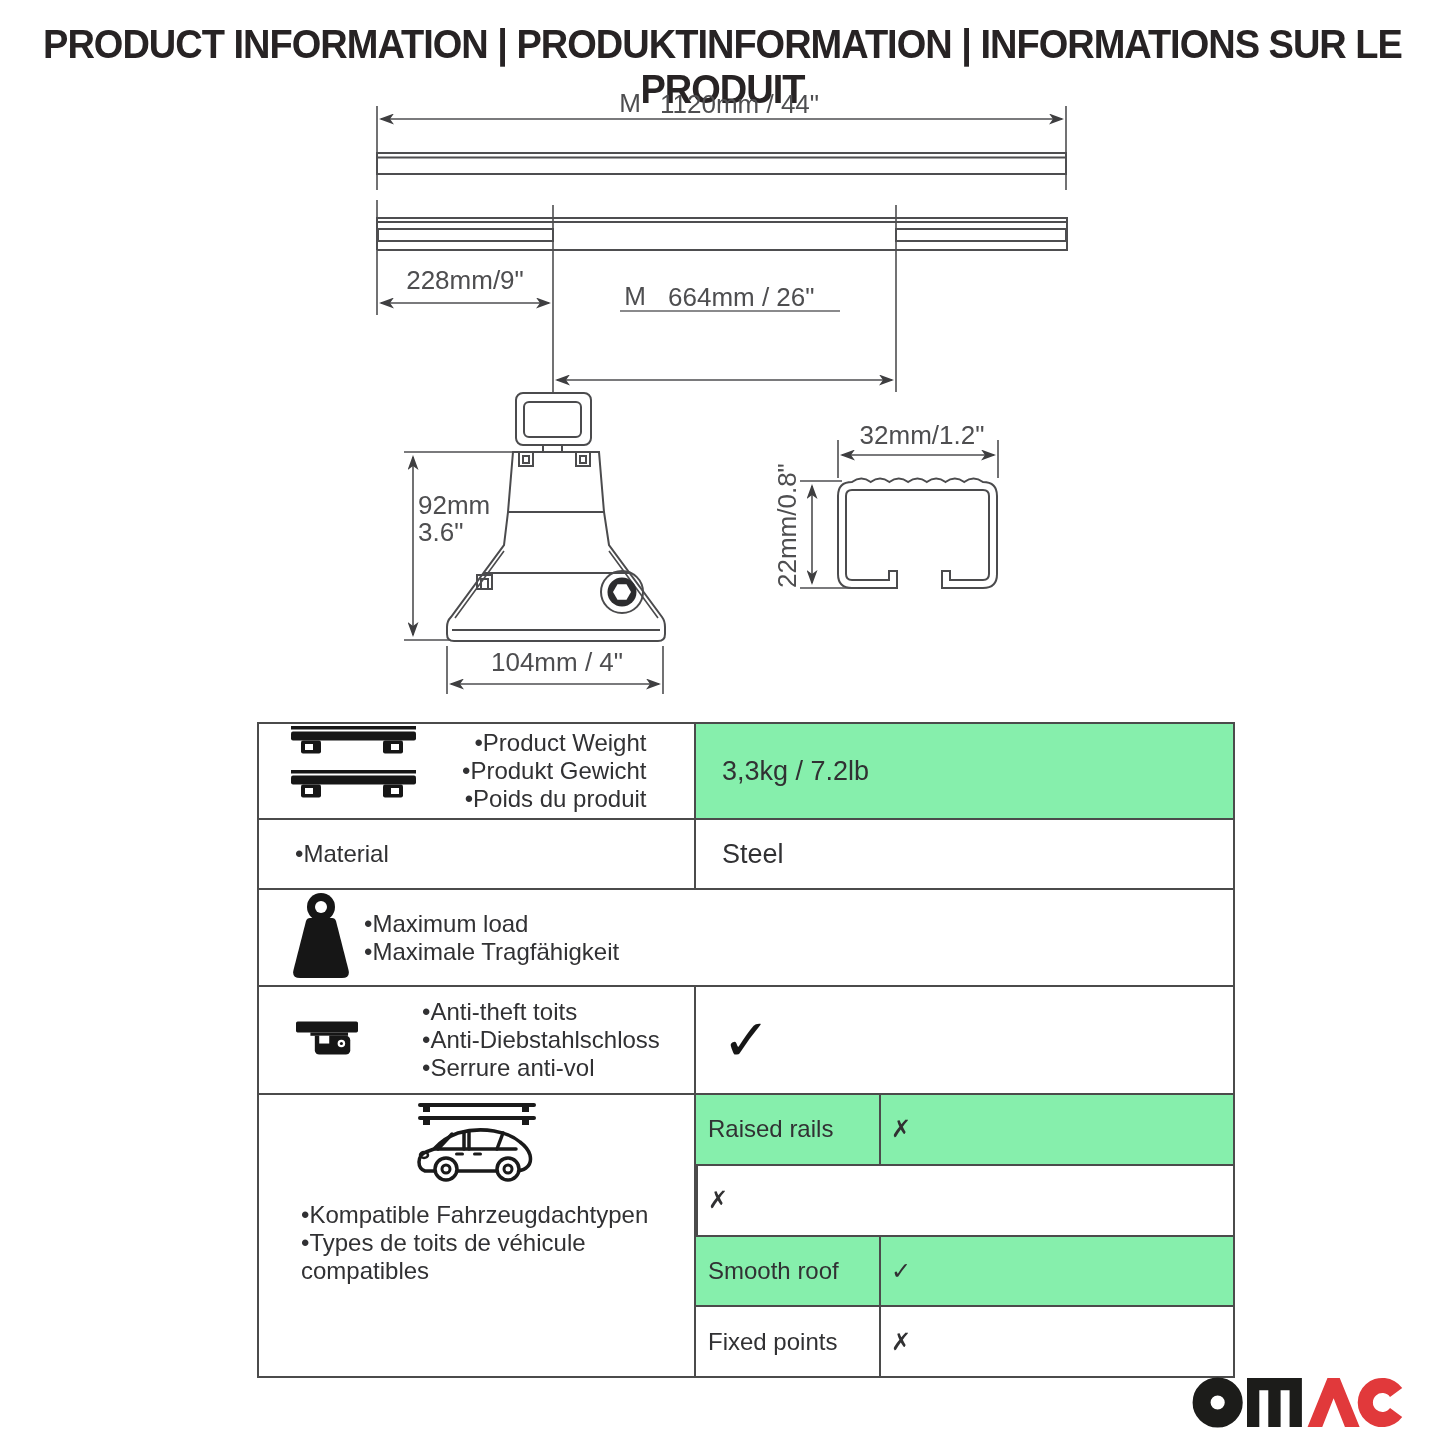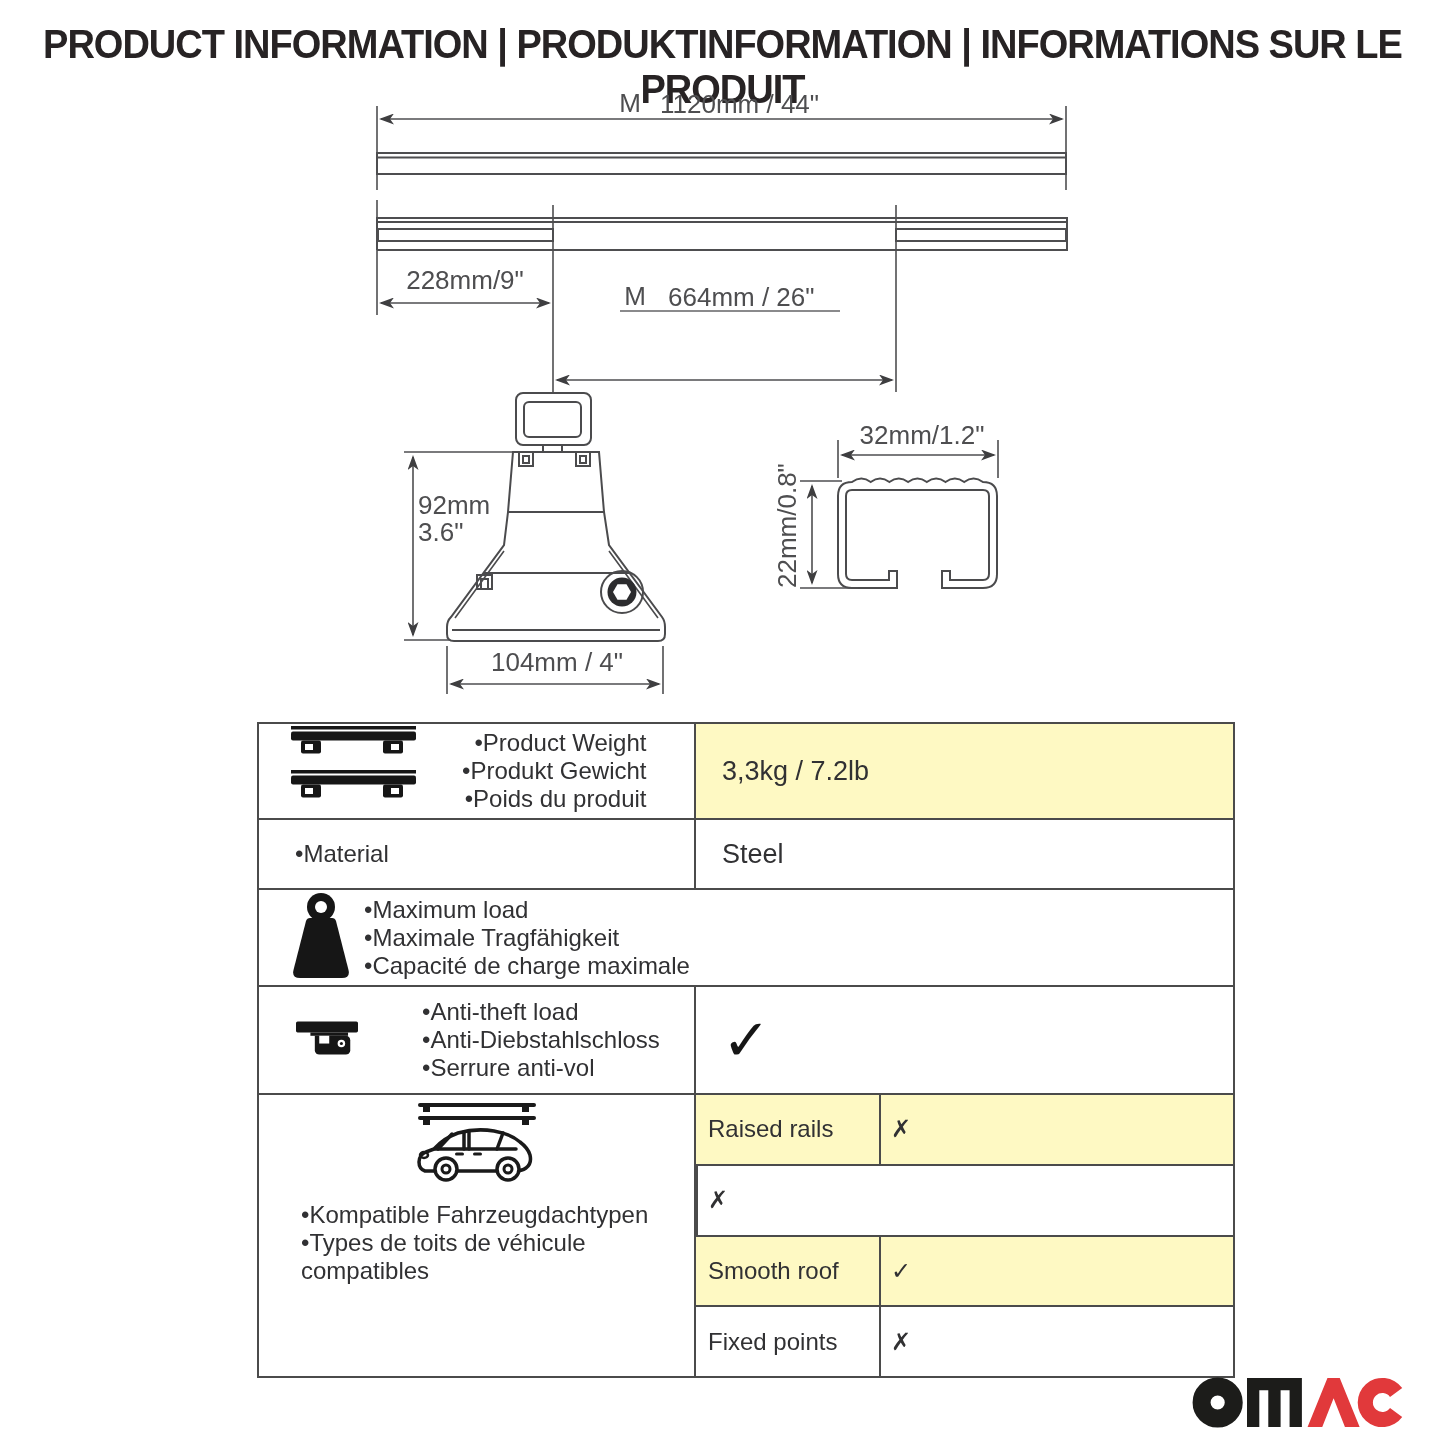--- a/index.html
+++ b/index.html
@@ -21,21 +21,21 @@
     border:2px solid #4b4b4b;box-sizing:border-box;background:#fff;
     color:#313133;
   }
   .trow{display:flex;width:100%;box-sizing:border-box;}
   .trow + .trow{border-top:2px solid #4b4b4b;}
   .cell-label{width:435px;flex:0 0 435px;display:flex;align-items:center;box-sizing:border-box;}
   .cell-value{
     flex:1;border-left:2px solid #4b4b4b;display:flex;align-items:center;
     padding-left:26px;box-sizing:border-box;font-size:27px;
   }
-  .shaded{background:#fef9c3;}
+  .shaded{background:#86efac;}
   .labels{font-size:24px;line-height:28px;}
   .r1{height:94px;text-align:right;} .r2{height:70px;} .r3{height:97px;} .r4{height:108px;} .r5{height:283px;}
   .r1 .icon-wrap{margin-left:32px;} .r1 .labels{margin-left:46px;}
   .r2 .labels{margin-left:36px;}
   .r3 .icon-wrap{margin-left:34px;} .r3 .labels{margin-left:14px;}
   .r4 .icon-wrap{margin-left:37px;} .r4 .labels{margin-left:64px;}
   .big-check{font-size:58px;font-weight:bold;color:#161616;line-height:1;}
   .r5 .cell-label{flex-direction:column;align-items:stretch;justify-content:flex-start;}
   .car-icon-wrap{align-self:center;margin-top:8px;}
   .r5 .labels{margin:14px 8px 0 42px;}
@@ -205,39 +205,38 @@
       <span class="icon-wrap">
         <svg width="57" height="88" viewBox="0 0 57 88" fill="#161616">
           <circle cx="28" cy="15" r="14"></circle>
           <circle cx="28" cy="15" r="6" fill="#fff"></circle>
           <path d="M17,26 H39 Q42,26 43,29 L55.5,78 Q57.5,86 49,86 H7 Q-1.5,86 0.5,78 L13,29 Q14,26 17,26 Z"></path>
         </svg>
       </span>
       <div class="labels">
         <div>•Maximum load</div>
         <div>•Maximale Tragfähigkeit</div>
-        <div>•Capacité de charge maximale</div>
       </div>
     </div>
   </div>
 
   <div class="trow r4">
     <div class="cell-label">
       <span class="icon-wrap">
         <svg width="62" height="34" viewBox="0 0 56 30" fill="#161616">
           <rect x="0" y="0" width="56" height="10" rx="1.5"></rect>
           <rect x="13" y="10" width="34" height="3"></rect>
           <path d="M17,13 h28 a4,4 0 0 1 4,4 v9 a4,4 0 0 1 -4,4 h-24 a4,4 0 0 1 -4,-4 v-6 h-0 Z"></path>
           <rect x="21" y="13" width="9" height="7" fill="#fff"></rect>
           <circle cx="41" cy="20" r="3.4" fill="#fff"></circle>
           <circle cx="41" cy="20" r="1.4" fill="#161616"></circle>
         </svg>
       </span>
       <div class="labels">
-        <div>•Anti-theft load</div>
+        <div>•Anti-theft toits</div>
         <div>•Anti-Diebstahlschloss</div>
         <div>•Serrure anti-vol</div>
       </div>
     </div>
     <div class="cell-value">
       <span class="big-check">✓</span>
     </div>
   </div>
 
   <div class="trow r5">

